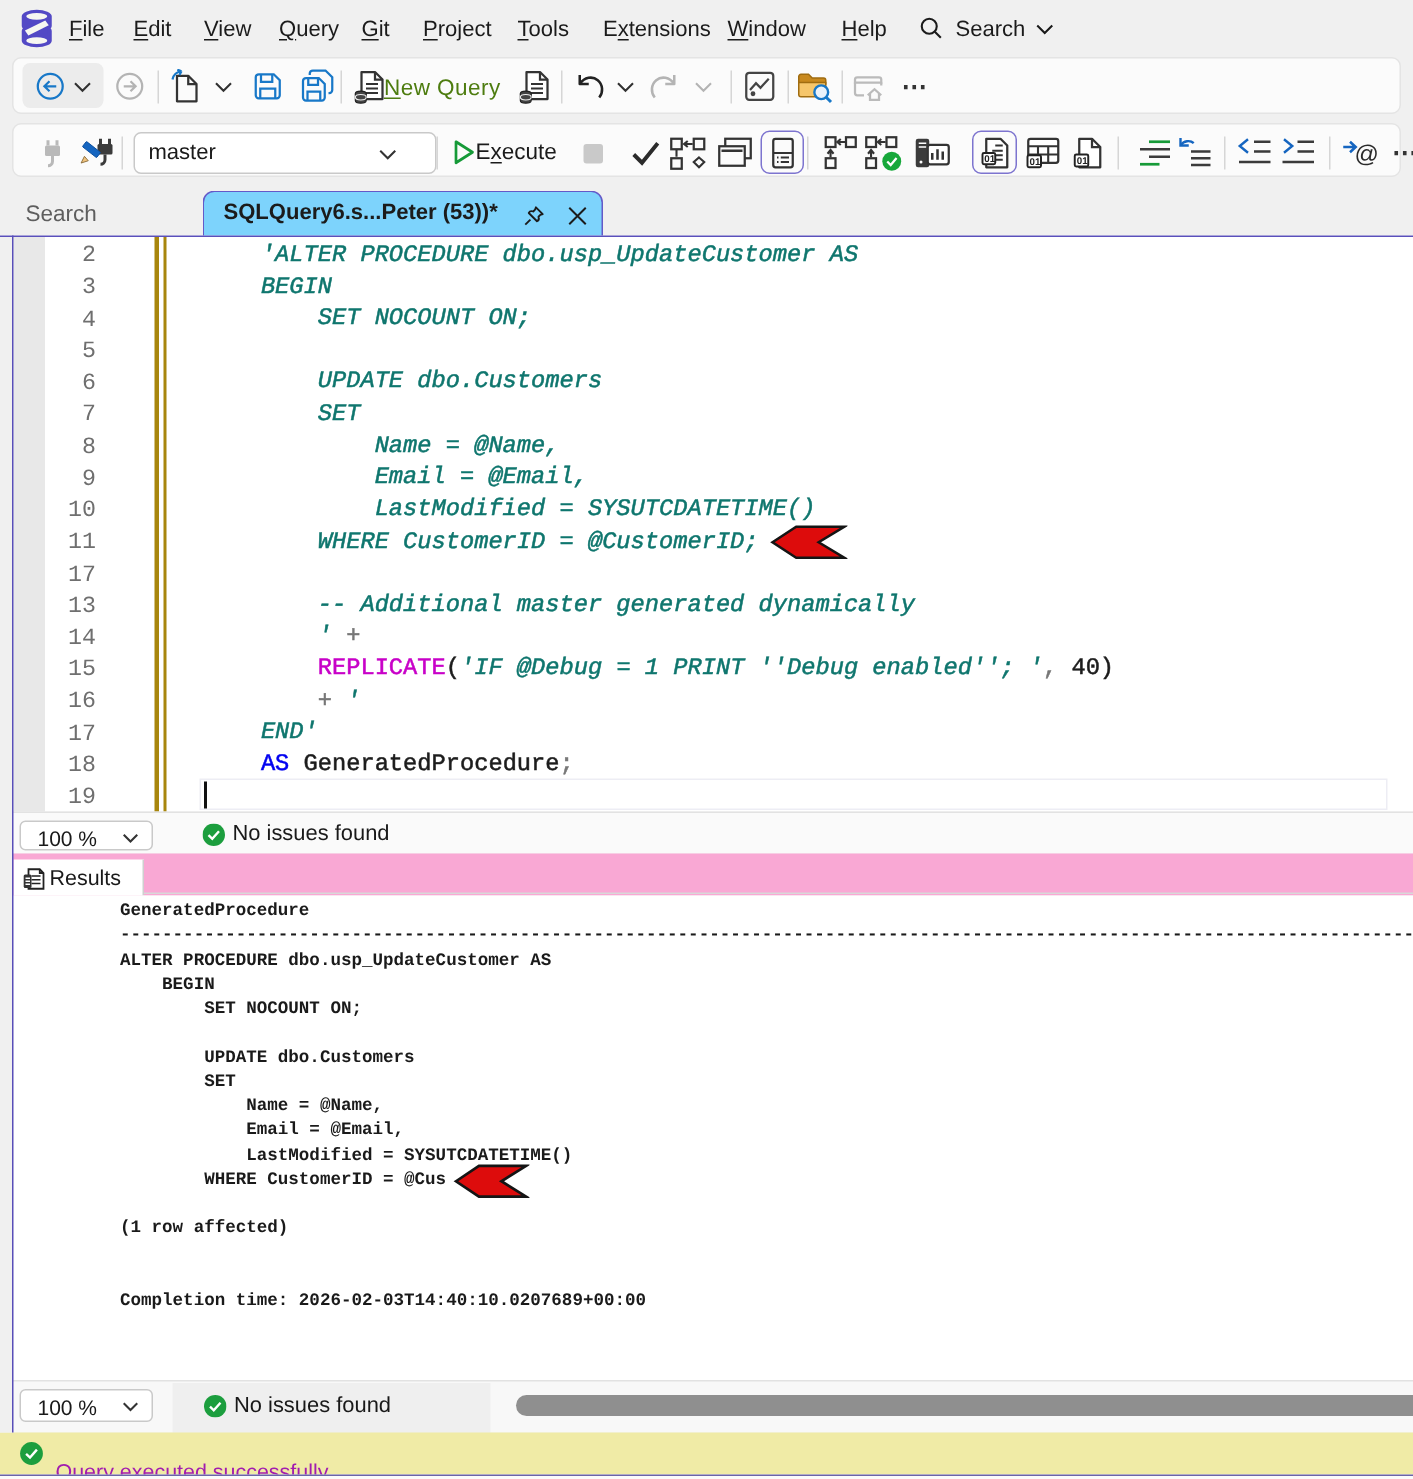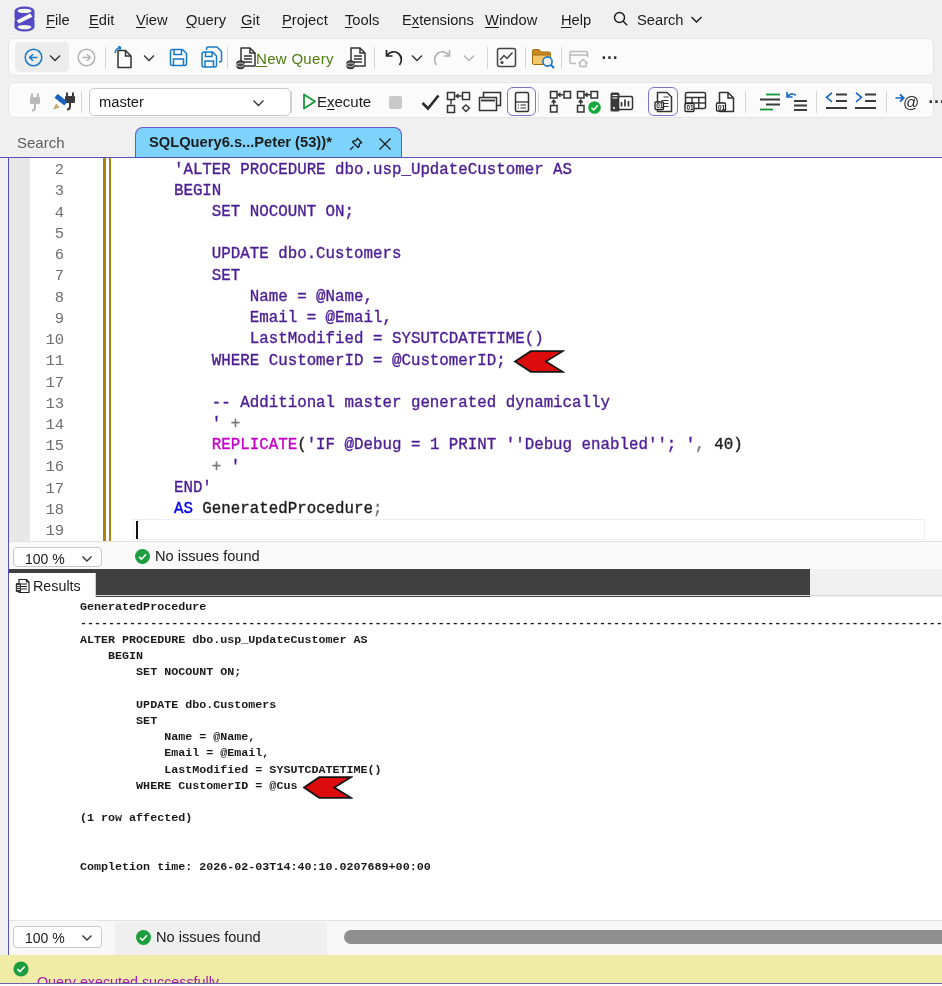--- a/index.html
+++ b/index.html
@@ -19,32 +19,32 @@
 #opttab { position:absolute; left:17px; top:14px; font-size:15px; color:#5e5e5e; }
 #activetab { position:absolute; left:135px; top:7px; width:267px; height:31px; background:#7dd3fc; border:1px solid #6459c8; border-bottom:none; border-radius:8px 8px 0 0; }
 #activetab .title { position:absolute; left:13px; top:6px; font-size:14.7px; font-weight:bold; color:#1b1b1b; }
 
 #editor { left:0; top:157px; width:942px; height:384px; background:#fff; border-top:1px solid #5a50bb; }
 #edleft { position:absolute; left:0; top:0; width:8px; height:384px; background:#f0f0f0; border-right:1px solid #6459c8; }
 #glyphmargin { position:absolute; left:9px; top:0; width:21px; height:384px; background:#e8e8e8; }
 .lnum { position:absolute; width:34px; text-align:right; font-family:"Liberation Mono", monospace; font-size:15.5px; color:#6f6f6f; }
 .ybar { position:absolute; top:0; height:384px; width:2.5px; background:#a8860d; }
 .cline { position:absolute; white-space:pre; font-family:"Liberation Mono", monospace; font-size:15.8px; letter-spacing:0px; -webkit-text-stroke:0.35px currentColor; }
-.red { color:#4c1d95; }
+.red { color:#0f766e;font-style:italic; }
 .blk { color:#1c1c1c; }
 .mag { color:#c800c8; }
 .blu { color:#0000f0; }
 .gry { color:#777; }
 
 .zoombar { left:0; width:942px; background:#fafafa; border-top:1px solid #e2e2e2; }
 .combo { position:absolute; width:89px; height:22px; background:#fff; border:1px solid #c9c9c9; border-radius:4px; font-size:14px; color:#191919; }
 .combo span { position:absolute; left:11px; top:3px; }
 .checktxt { position:absolute; font-size:14.6px; color:#191919; }
 
-#restabs { left:0; top:569px; width:810px; height:28px; background:#404040; }
+#restabs { left:0; top:569px; width:942px; height:28px; background:#f9a8d4; }
 #restab { position:absolute; left:9px; top:4px; width:87px; height:24px; background:#fff; border-right:1px solid #cfcfcf; }
 #restab span { position:absolute; left:24px; top:5px; font-size:14.3px; color:#191919; }
 #results { left:0; top:597px; width:942px; height:323px; background:#fff; }
 .rline { position:absolute; white-space:pre; font-family:"Liberation Mono", monospace; font-size:11.7px; color:#1a1a1a; font-weight:bold; }
 
 #bottombar { left:0; top:920px; width:942px; height:35px; background:#f8f8f8; border-top:1px solid #e2e2e2; }
 #yellowbar { left:0; top:955px; width:942px; height:28px; background:#f0eba6; }
 #yellowbar span { position:absolute; left:37px; top:19px; font-size:14.3px; color:#a21caf;text-decoration:underline; }
 #winbottom { left:0; top:983px; width:942px; height:3px; background:#fbfbfb; border-top:1.5px solid #6b64a8; }
 </style>

